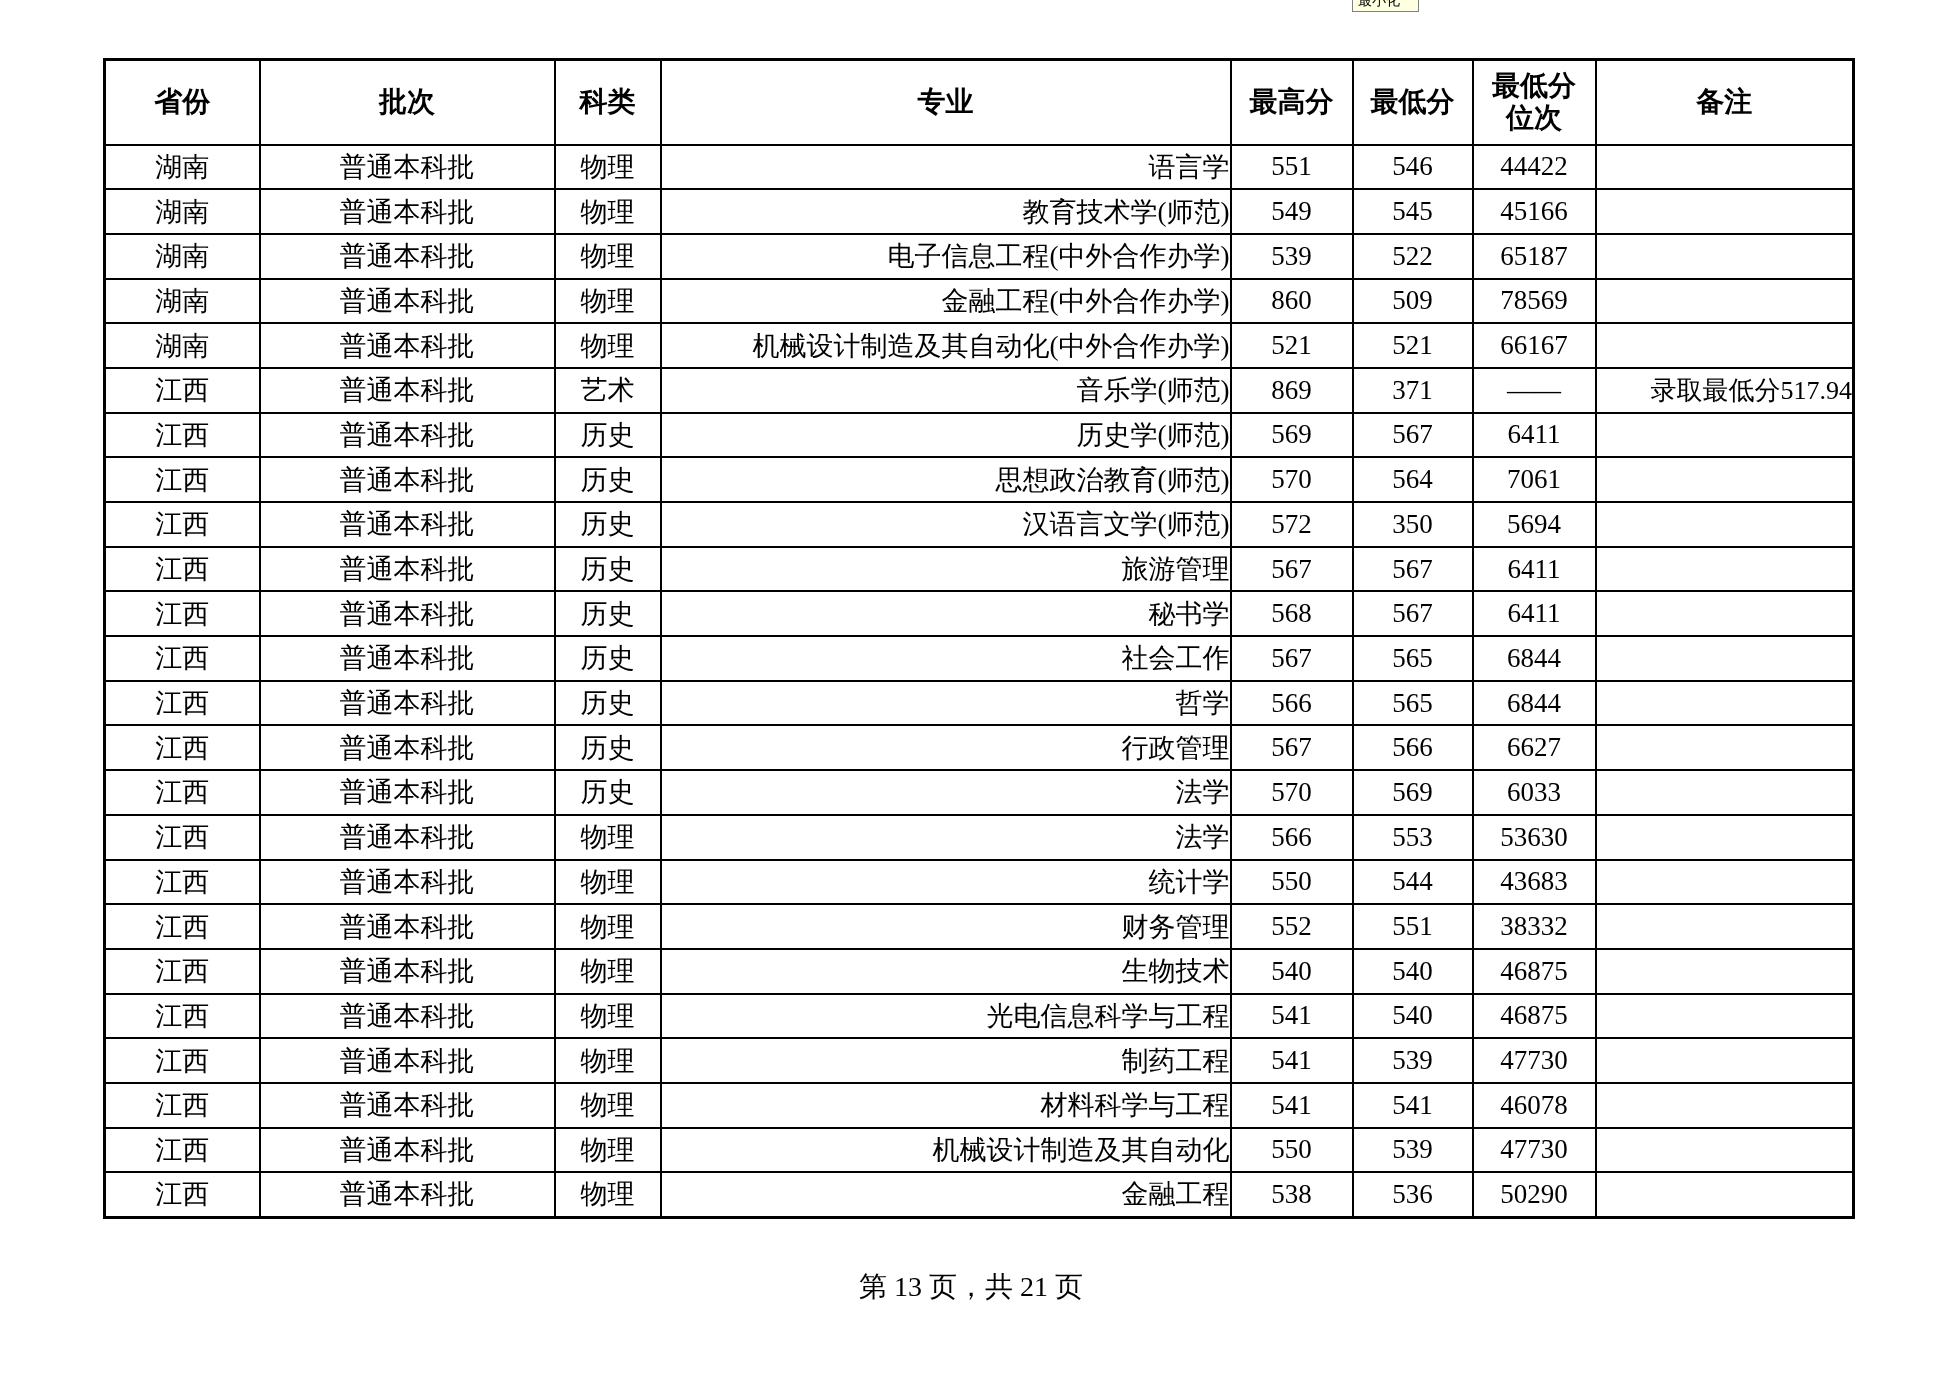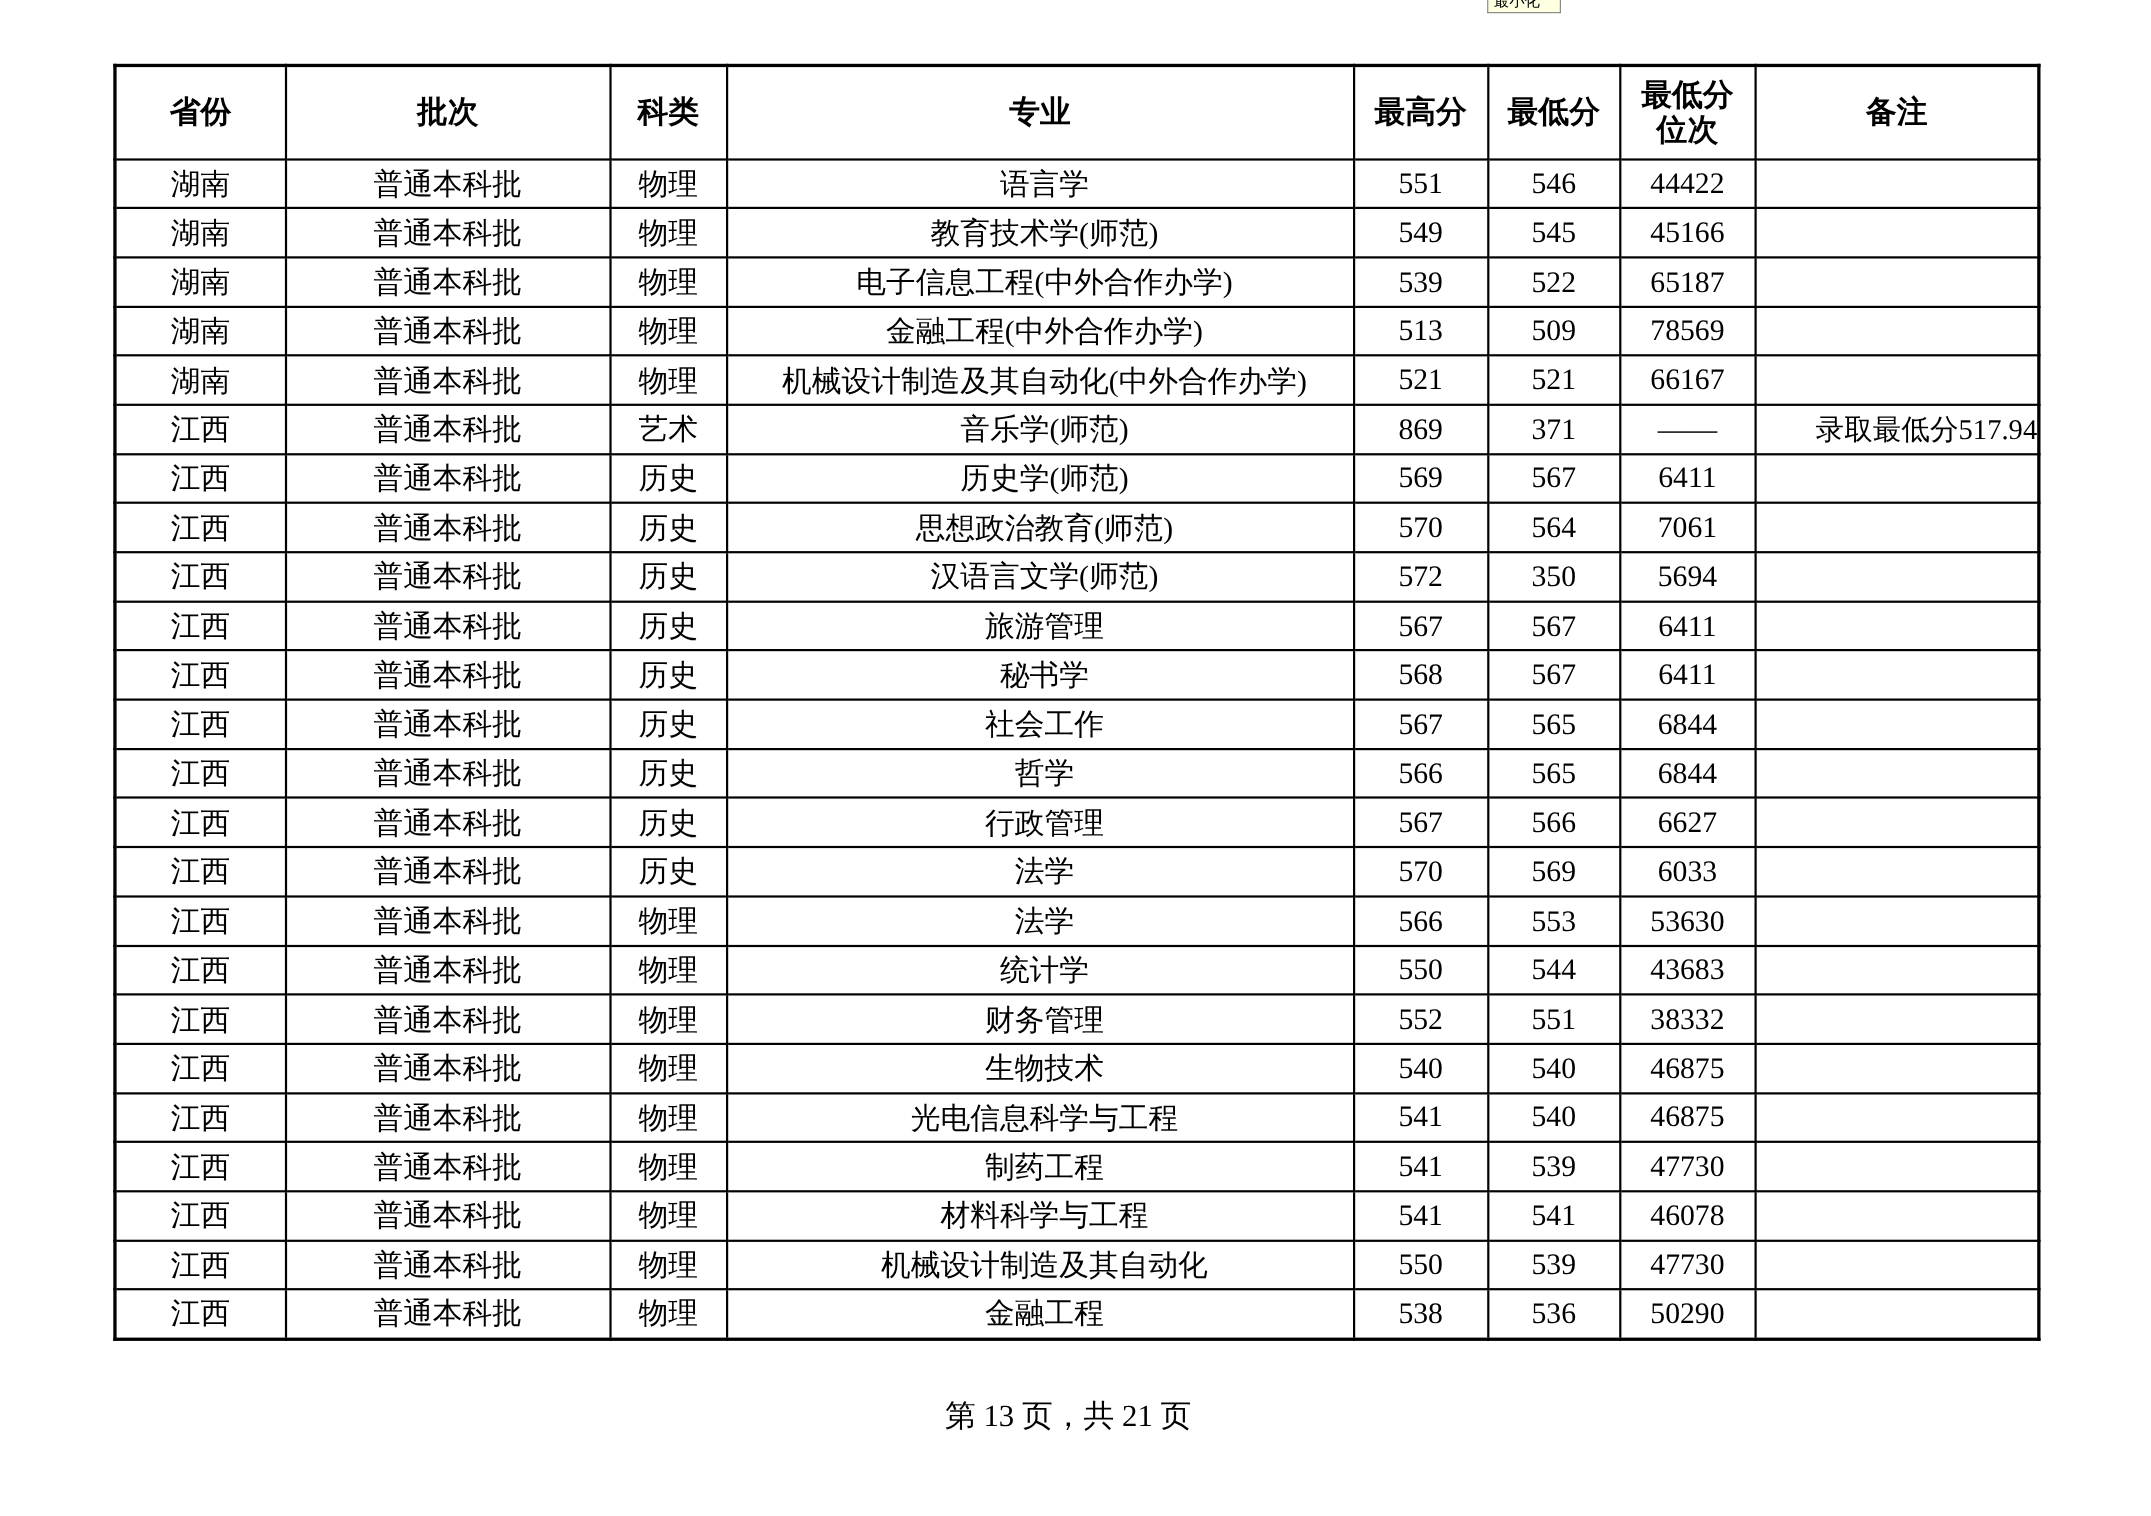--- a/index.html
+++ b/index.html
@@ -61,21 +61,21 @@
     font-family: "Liberation Sans", sans-serif;
     font-weight: bold;
     font-size: 28px;
     line-height: 1.15;
   }
   .scores-table td {
     font-family: "Liberation Serif", serif;
     font-size: 27px;
   }
   .scores-table td.major {
-    text-align: center;
+    text-align: right;
     padding-left: 8px;
   }
   .scores-table td.note {
     font-size: 26px;
     text-align: right;
   }
 
   .page-footer {
     position: absolute;
     top: 1268px;
@@ -149,21 +149,21 @@
         <td>539</td>
         <td>522</td>
         <td>65187</td>
         <td class="note"></td>
       </tr>
       <tr>
         <td>湖南</td>
         <td>普通本科批</td>
         <td>物理</td>
         <td class="major">金融工程(中外合作办学)</td>
-        <td>513</td>
+        <td>860</td>
         <td>509</td>
         <td>78569</td>
         <td class="note"></td>
       </tr>
       <tr>
         <td>湖南</td>
         <td>普通本科批</td>
         <td>物理</td>
         <td class="major">机械设计制造及其自动化(中外合作办学)</td>
         <td>521</td>

